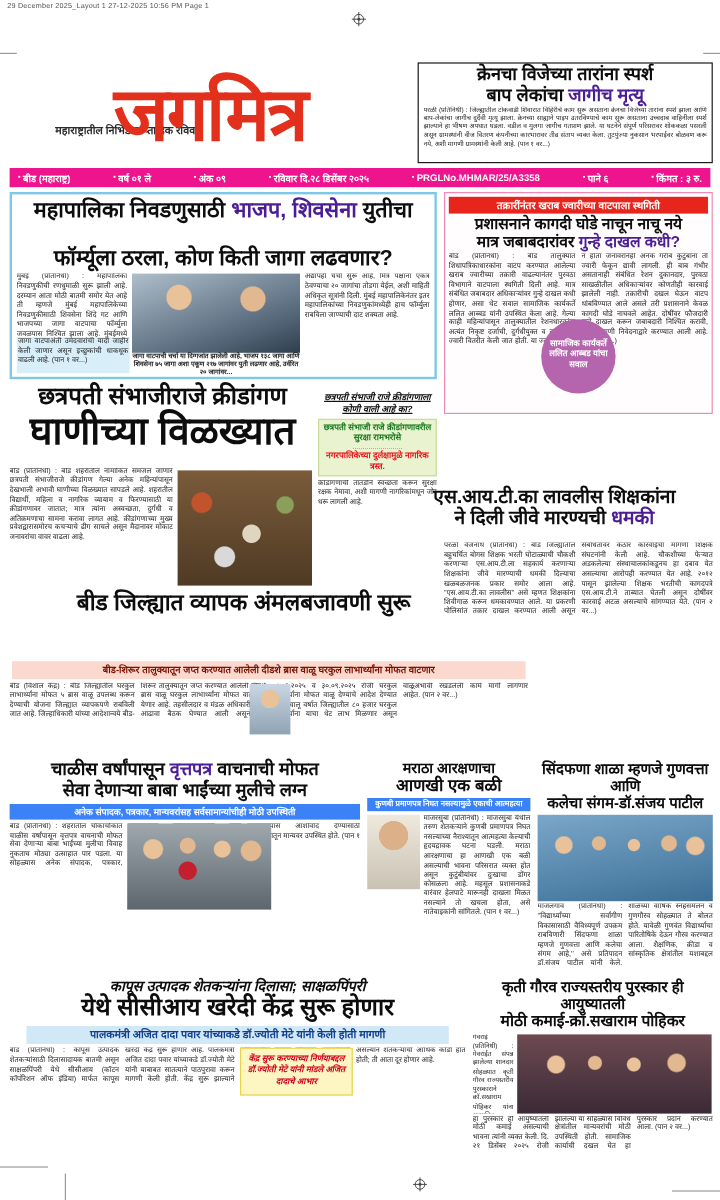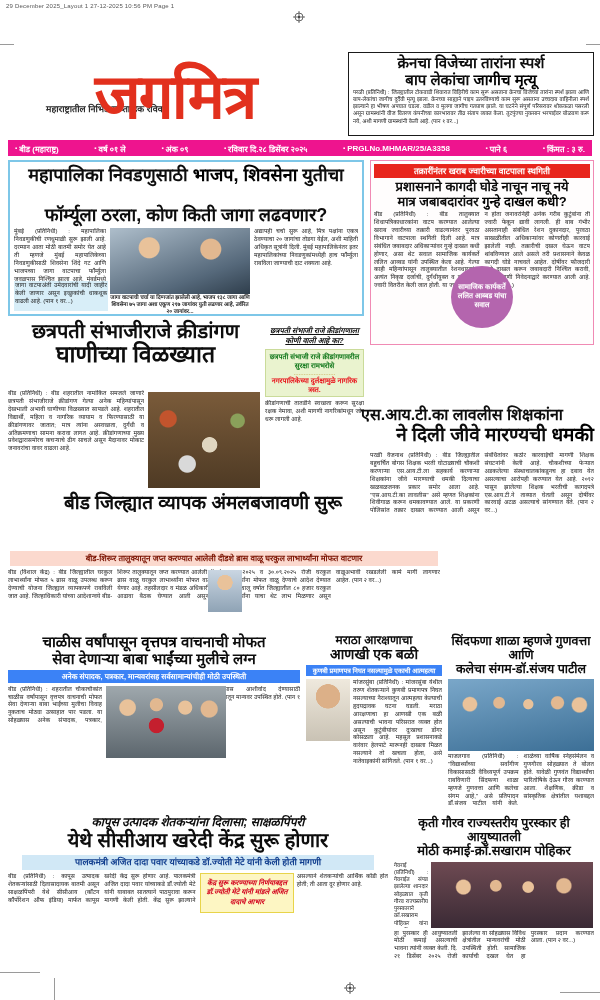--- a/index.html
+++ b/index.html
@@ -4,21 +4,21 @@
 <style>
   html,body{margin:0;padding:0;background:#e9e9e9;}
   .page{position:relative;width:600px;height:1000px;background:#ffffff;margin:0 auto;
         font-family:"Liberation Sans","DejaVu Sans",sans-serif;color:#111;overflow:hidden;}
   .abs{position:absolute;}
   .tiny{font-size:6px;line-height:1.32;text-align:justify;overflow:hidden;color:#1a1a1a;}
   .cols2{column-count:2;column-gap:5px;}
   .cols3{column-count:3;column-gap:5px;}
   .cols4{column-count:4;column-gap:5px;}
   .hl{font-weight:bold;color:#0d0d0d;text-align:center;line-height:1.12;}
-  .red{color:#000000;}
+  .red{color:#4c1d95;}
   .printline{font-size:6px;color:#555;letter-spacing:.2px;}
   .cropline{background:#9a9a9a;}
   .masthead-title{color:#e2301d;font-weight:bold;font-size:62px;line-height:84px;letter-spacing:-2px;text-align:center;}
   .tagline{font-size:9px;font-weight:bold;color:#2b2b2b;}
   .boxed{border:1.5px solid #1a1a1a;}
   .infobar{background:#ee148e;color:#fff;font-size:8px;font-weight:bold;display:flex;align-items:center;justify-content:space-between;padding:0 7px;}
   .infobar .it{white-space:nowrap;display:flex;align-items:center;gap:2px;}
   .bullet{font-size:6px;}
   .mainbox{border:2px solid #7ec7e8;}
   .adminbox{border:1.5px solid #f08ab4;background:#fffdfd;}
@@ -149,38 +149,38 @@
     <div class="hl" style="font-size:13px;margin-top:2px;">प्रशासनाने कागदी घोडे नाचून नाचू नये</div>
     <div class="hl" style="font-size:13px;"><span>मात्र जबाबदारांवर </span><span class="red">गुन्हे दाखल कधी?</span></div>
     <div style="position:relative;margin-top:2px;height:178px;overflow:hidden;">
       <div class="tiny cols2" style="height:178px;">बीड (प्रतिनिधी) : बीड तालुक्यात शिधापत्रिकाधारकांना वाटप करण्यात आलेल्या खराब ज्वारीच्या तक्रारी वाढल्यानंतर पुरवठा विभागाने वाटपाला स्थगिती दिली आहे. मात्र संबंधित जबाबदार अधिकाऱ्यांवर गुन्हे दाखल कधी होणार, असा थेट सवाल सामाजिक कार्यकर्ते ललित आब्बड यांनी उपस्थित केला आहे. गेल्या काही महिन्यांपासून तालुक्यातील रेशनधारकांना अत्यंत निकृष्ट दर्जाची, दुर्गंधीयुक्त व बुरशीयुक्त ज्वारी वितरीत केली जात होती. या ज्वारीचा वापर न होता जनावरांनेही अनेक गरीब कुटुंबांना ती ज्वारी फेकून द्यावी लागली. ही बाब गंभीर असतानाही संबंधित रेशन दुकानदार, पुरवठा साखळीतील अधिकाऱ्यांवर कोणतीही कारवाई झालेली नाही. तक्रारीची दखल घेऊन वाटप थांबविण्यात आले असले तरी प्रशासनाने केवळ कागदी घोडे नाचवले आहेत. दोषींवर फौजदारी गुन्हे दाखल करून जबाबदारी निश्चित करावी, अशी मागणी निवेदनाद्वारे करण्यात आली आहे. (पान २ वर...)</div>
       <div class="circlebadge abs" style="left:50%;top:48%;width:62px;height:62px;transform:translate(-50%,-50%);">सामाजिक कार्यकर्ते ललित आब्बड यांचा सवाल</div>
     </div>
   </div>
 
   <div class="abs" style="left:8px;top:320px;width:255px;">
     <div class="hl" style="font-size:20px;">छत्रपती संभाजीराजे क्रीडांगण</div>
-    <div class="hl" style="font-size:23px;">घाणीच्या विळख्यात</div>
+    <div class="hl" style="font-size:32px;">घाणीच्या विळख्यात</div>
   </div>
   <div class="abs tiny" style="left:8px;top:390px;width:136px;height:98px;">बीड (प्रतिनिधी) : बीड शहरातील नामांकित समजले जाणारे छत्रपती संभाजीराजे क्रीडांगण गेल्या अनेक महिन्यांपासून देखभाली अभावी घाणीच्या विळख्यात सापडले आहे. शहरातील विद्यार्थी, महिला व नागरिक व्यायाम व फिरण्यासाठी या क्रीडांगणावर जातात; मात्र त्यांना अस्वच्छता, दुर्गंधी व अतिक्रमणाचा सामना करावा लागत आहे. क्रीडांगणाच्या मुख्य प्रवेशद्वारासमोरच कचऱ्याचे ढीग साचले असून मैदानावर मोकाट जनावरांचा वावर वाढला आहे.</div>
   <div class="abs photo ph-garbage" style="left:148px;top:392px;width:112px;height:96px;"></div>
 
   <div class="abs" style="left:265px;top:326px;width:99px;height:162px;">
     <div class="koni-title">छत्रपती संभाजी राजे क्रीडांगणाला कोणी वाली आहे का?</div>
     <div class="konibox" style="margin-top:3px;">
       <div class="koni-green">छत्रपती संभाजी राजे क्रीडांगणावरील सुरक्षा रामभरोसे</div>
       <div class="koni-dots">.........................</div>
       <div class="koni-red">नगरपालिकेच्या दुर्लक्षामुळे नागरिक त्रस्त.</div>
     </div>
     <div class="tiny" style="margin-top:3px;height:52px;">क्रीडांगणाची तातडीने स्वच्छता करून सुरक्षा रक्षक नेमावा, अशी मागणी नागरिकांमधून जोर धरू लागली आहे.</div>
   </div>
 
   <div class="abs" style="left:330px;top:406px;width:264px;">
     <div class="hl" style="font-size:16px;">एस.आय.टी.का लावलीस शिक्षकांना</div>
-    <div class="hl" style="font-size:19px;text-align:right;"><span>ने दिली जीवे मारण्यची </span><span class="red">धमकी</span></div>
+    <div class="hl" style="font-size:16px;"><span>ने दिली जीवे मारण्यची </span><span class="red">धमकी</span></div>
   </div>
   <div class="abs tiny cols2" style="left:370px;top:452px;width:224px;height:172px;">परळी वैजनाथ (प्रतिनिधी) : बीड जिल्ह्यातील बहुचर्चित बोगस शिक्षक भरती घोटाळ्याची चौकशी करणाऱ्या एस.आय.टी.ला सहकार्य करणाऱ्या शिक्षकांना जीवे मारण्याची धमकी दिल्याचा खळबळजनक प्रकार समोर आला आहे. ''एस.आय.टी.का लावलीस'' असे म्हणत शिक्षकांना शिवीगाळ करून धमकावण्यात आले. या प्रकरणी पोलिसांत तक्रार दाखल करण्यात आली असून संबंधितांवर कठोर कारवाईची मागणी शिक्षक संघटनांनी केली आहे. चौकशीच्या फेऱ्यात अडकलेल्या संस्थाचालकांकडूनच हा दबाव येत असल्याचा आरोपही करण्यात येत आहे. २०१२ पासून झालेल्या शिक्षक भरतीची कागदपत्रे एस.आय.टी.ने ताब्यात घेतली असून दोषींवर कारवाई अटळ असल्याचे सांगण्यात येते. (पान २ वर...)</div>
 
   <div class="abs" style="left:8px;top:492px;width:390px;">
     <div class="hl" style="font-size:19px;">बीड जिल्ह्यात व्यापक अंमलबजावणी सुरू</div>
   </div>
   <div class="abs bandpink" style="left:10px;top:551px;width:428px;height:15px;">बीड-शिरूर तालुक्यातून जप्त करण्यात आलेली दीडशे ब्रास वाळू घरकुल लाभार्थ्यांना मोफत वाटणार</div>
   <div class="abs" style="left:8px;top:569px;width:432px;height:60px;">
     <div class="tiny cols4" style="height:60px;">बीड (विशाल केंद्र) : बीड जिल्ह्यातील घरकुल लाभार्थ्यांना मोफत ५ ब्रास वाळू उपलब्ध करून देण्याची योजना जिल्ह्यात व्यापकपणे राबविली जात आहे. जिल्हाधिकारी यांच्या आदेशान्वये बीड-शिरूर तालुक्यातून जप्त करण्यात आलेली दीडशे ब्रास वाळू घरकुल लाभार्थ्यांना मोफत वाटण्यात येणार आहे. तहसीलदार व मंडळ अधिकारी यांची आढावा बैठक घेण्यात आली असून दि. ०८.०९.२०२५ व ३०.०९.२०२५ रोजी घरकुल लाभार्थ्यांना मोफत वाळू देण्याचे आदेश देण्यात आले. चालू वर्षात जिल्ह्यातील ८० हजार घरकुल लाभार्थ्यांना याचा थेट लाभ मिळणार असून वाळूअभावी रखडलेली कामे मार्गी लागणार आहेत. (पान २ वर...)</div>
     <div class="abs photo ph-man" style="left:200px;top:1px;width:34px;height:42px;"></div>

